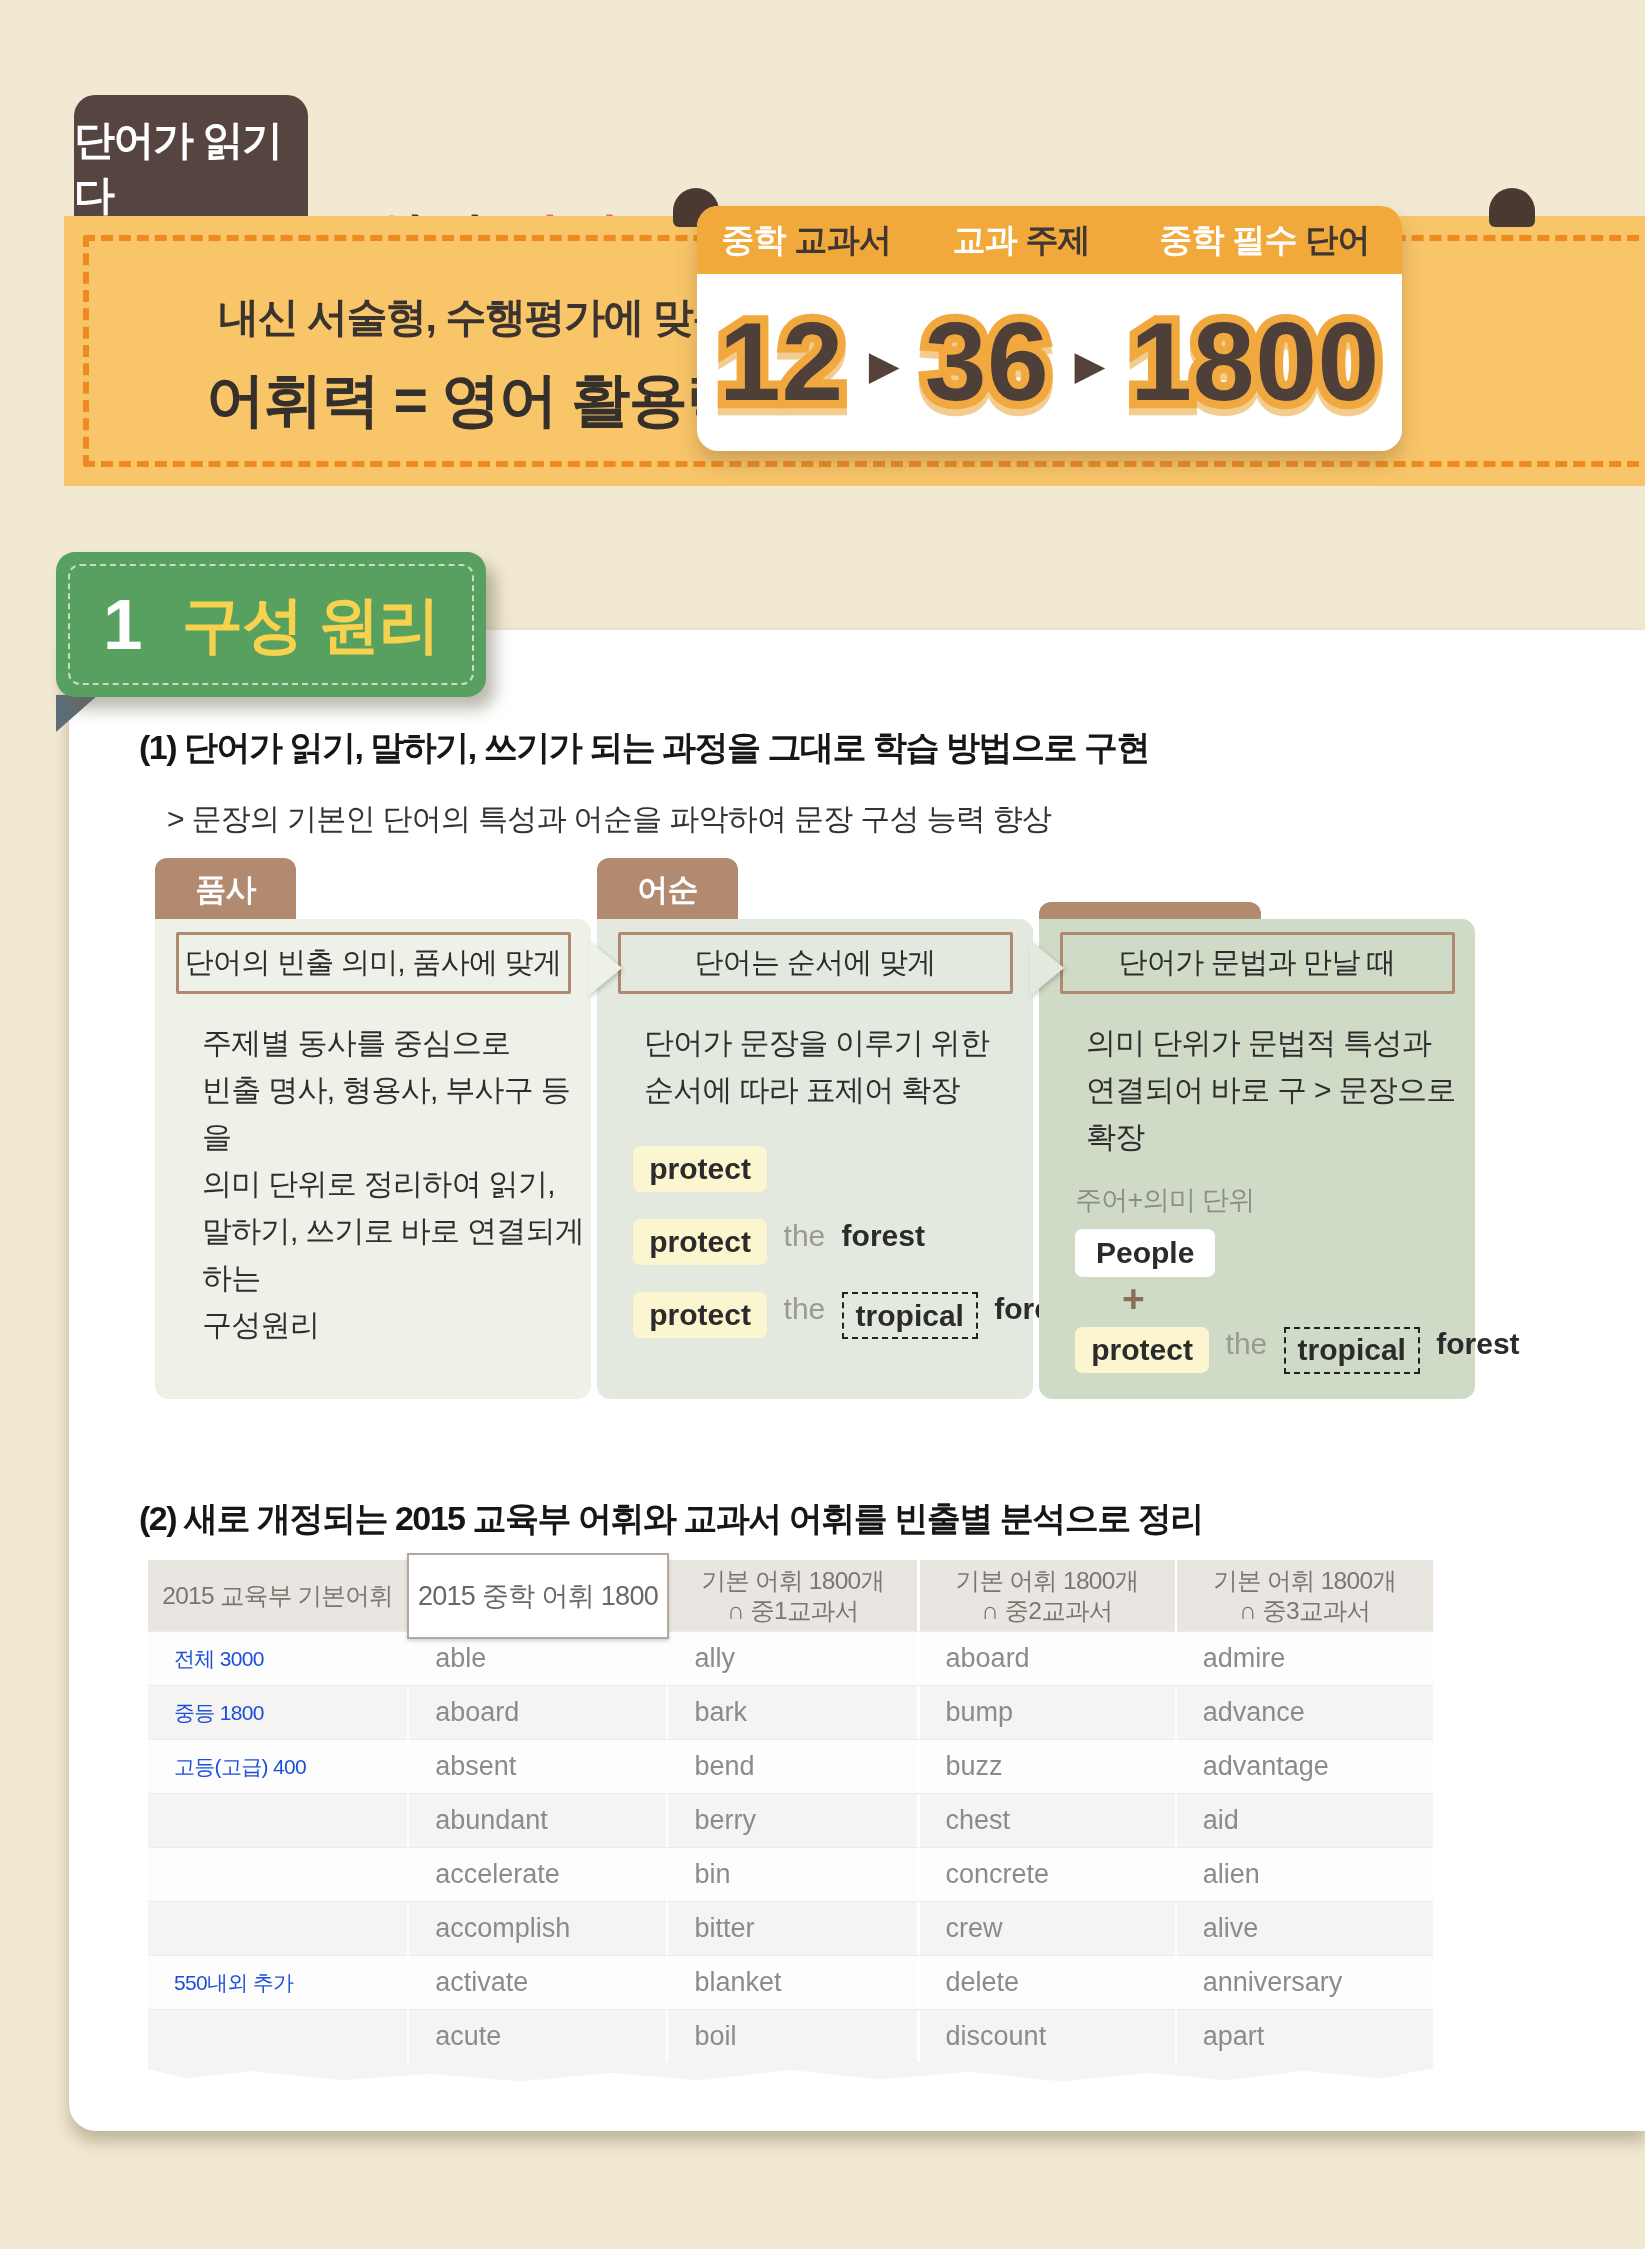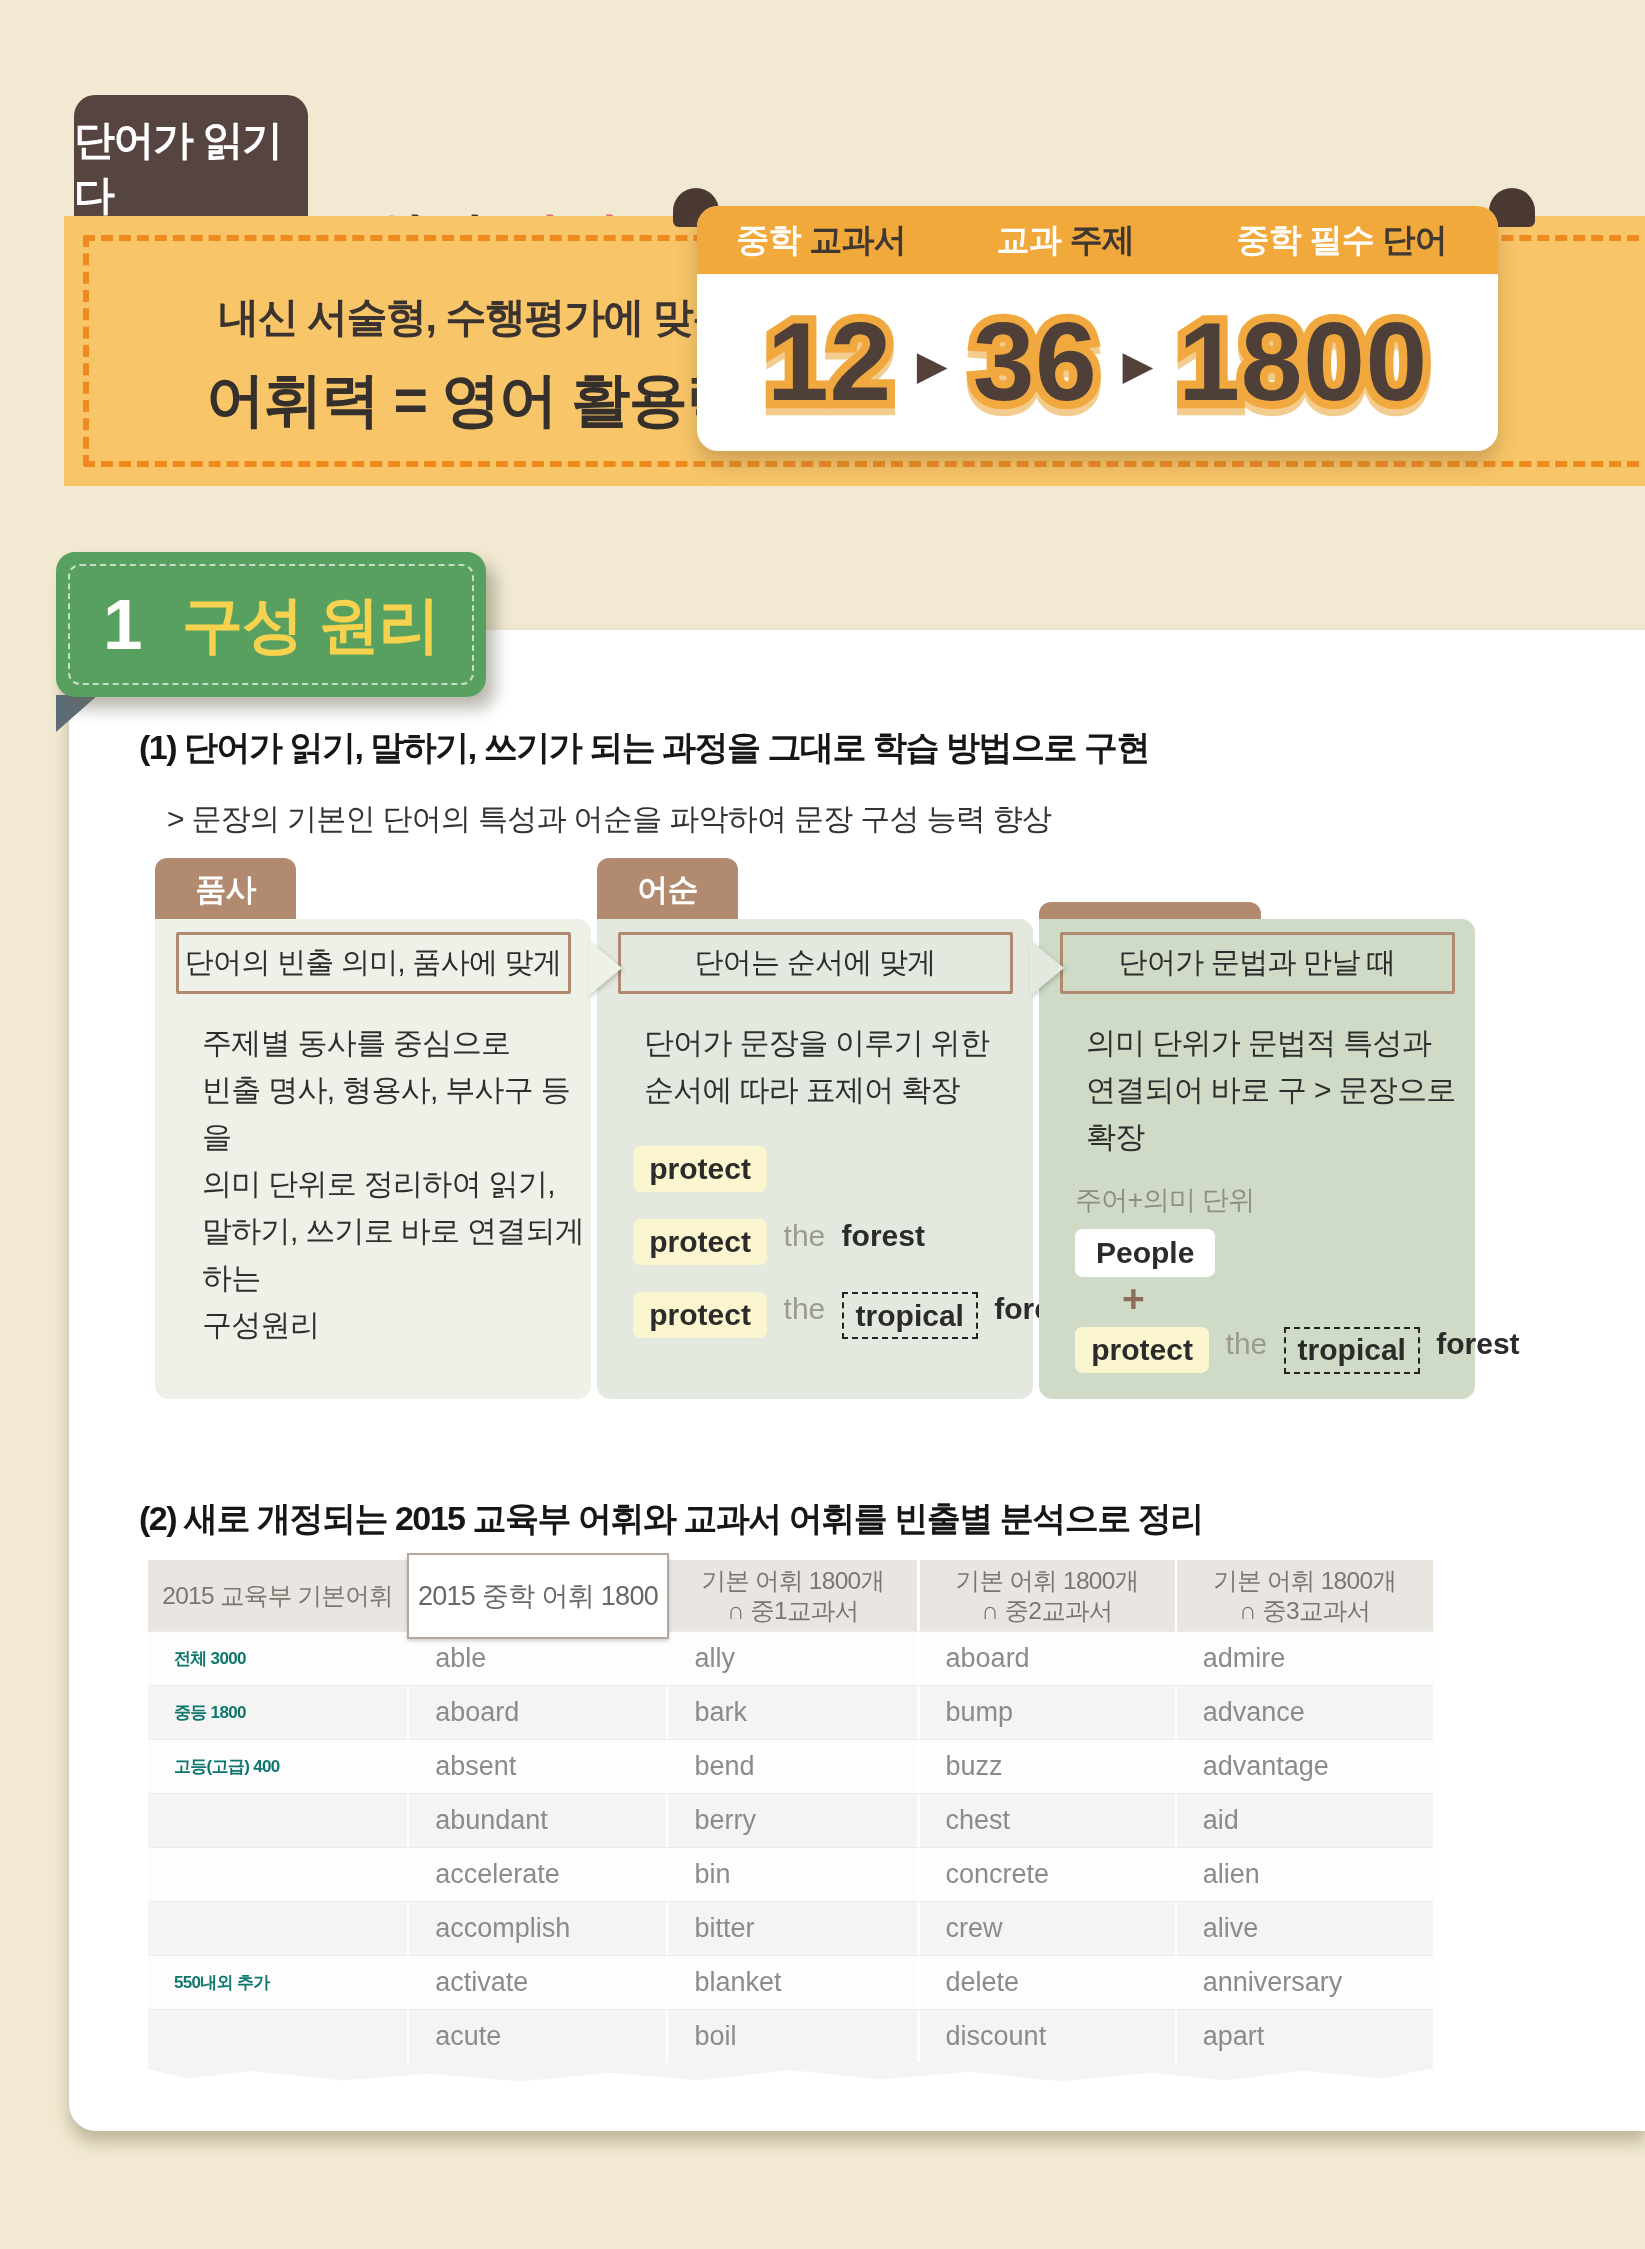--- a/index.html
+++ b/index.html
@@ -18,21 +18,21 @@
   
   .banner{position:absolute;left:64px;top:216px;right:-30px;height:270px;background:#f8c569;}
   .banner .dash{position:absolute;left:19px;top:19px;right:19px;bottom:19px;border:6px dashed #ee8a1f;border-radius:3px;}
   .banner-text{position:absolute;left:96px;top:74px;width:630px;text-align:center;}
   .banner-text .b1{font-size:41px;font-weight:800;color:#3a332f;letter-spacing:-1.5px;}
   .banner-text .b2{font-size:59px;font-weight:800;color:#35302c;letter-spacing:-1.5px;margin-top:16.3px;}
 
   
   .pin{position:absolute;top:188px;width:46px;height:39px;background:#4a3932;border-radius:23px 23px 6px 6px;z-index:2;}
   .pin.p1{left:673px;} .pin.p2{left:1489px;}
-  .stat-card{position:absolute;left:697px;top:206px;width:801px;height:245px;background:#ffffff;
+  .stat-card{position:absolute;left:697px;top:206px;width:705px;height:245px;background:#ffffff;
              border-radius:21px;z-index:3;box-shadow:0 12px 19px rgba(140,108,55,.38);overflow:hidden;}
   .stat-head{height:68px;background:#f2a93c;display:flex;align-items:center;}
   .stat-head .cell{text-align:center;font-size:33px;font-weight:800;letter-spacing:-0.7px;}
   .stat-head .c1{width:31%;} .stat-head .c2{width:30%;} .stat-head .c3{width:39%;}
   .stat-head .w{color:#ffffff;} .stat-head .d{color:#3f3730;}
   .stat-nums{height:176px;display:flex;align-items:center;justify-content:center;gap:25px;}
   .bignum{position:relative;font-size:111px;font-weight:900;line-height:1;letter-spacing:0.7px;
           filter:drop-shadow(0 7.4px 0 rgba(233,164,52,.55));}
   .bignum .stroke{position:absolute;left:0;top:0;color:#f1a83e;-webkit-text-stroke:16.3px #f1a83e;}
   .bignum .fill{position:relative;color:#4e4038;}
@@ -87,21 +87,21 @@
 
   .vtable{position:absolute;left:79px;top:930px;width:1285px;}
   .thead{display:grid;grid-template-columns:259px 257px 249px 255px 256px;column-gap:2.2px;height:71px;}
   .thcell{background:#e9e6e2;color:#7b766f;font-size:24.5px;display:flex;flex-direction:column;
           align-items:center;justify-content:center;line-height:30px;letter-spacing:-0.7px;text-align:center;}
   .col2box{position:absolute;left:259px;top:-7.4px;width:262px;height:86px;background:#ffffff;border:2.2px solid #b2a89f;
            box-sizing:border-box;z-index:3;display:flex;align-items:center;justify-content:center;
            font-size:27px;color:#6a6662;letter-spacing:-0.7px;box-shadow:0 2.2px 3.7px rgba(0,0,0,.18);}
   .trow{display:grid;grid-template-columns:259px 257px 249px 255px 256px;column-gap:2.2px;height:53px;border-top:1.5px solid #ececea;}
   .tcell{display:flex;align-items:center;padding-left:26px;font-size:27px;color:#8b8b8b;letter-spacing:0;}
-  .tcell.ko{font-size:17px;color:#0f766e;letter-spacing:-0.7px;font-weight:bold;}
+  .tcell.ko{font-size:21px;color:#1d4ed8;letter-spacing:-0.7px;}
   .trow.odd .tcell{background:#fdfdfd;}
   .trow.even .tcell{background:#f5f4f2;}
   .torn{height:19px;margin-top:-0.7px;background:#f5f4f2;filter:drop-shadow(0 6px 5.2px rgba(0,0,0,.14));
         clip-path:polygon(0 0,100% 0,100% 30%,96% 85%,90% 45%,84% 95%,78% 55%,71% 100%,64% 50%,57% 90%,50% 40%,43% 95%,36% 55%,29% 100%,22% 60%,15% 95%,8% 45%,3% 85%,0 35%);}
 </style>
 </head>
 <body>
 
 <div class="page">
 

